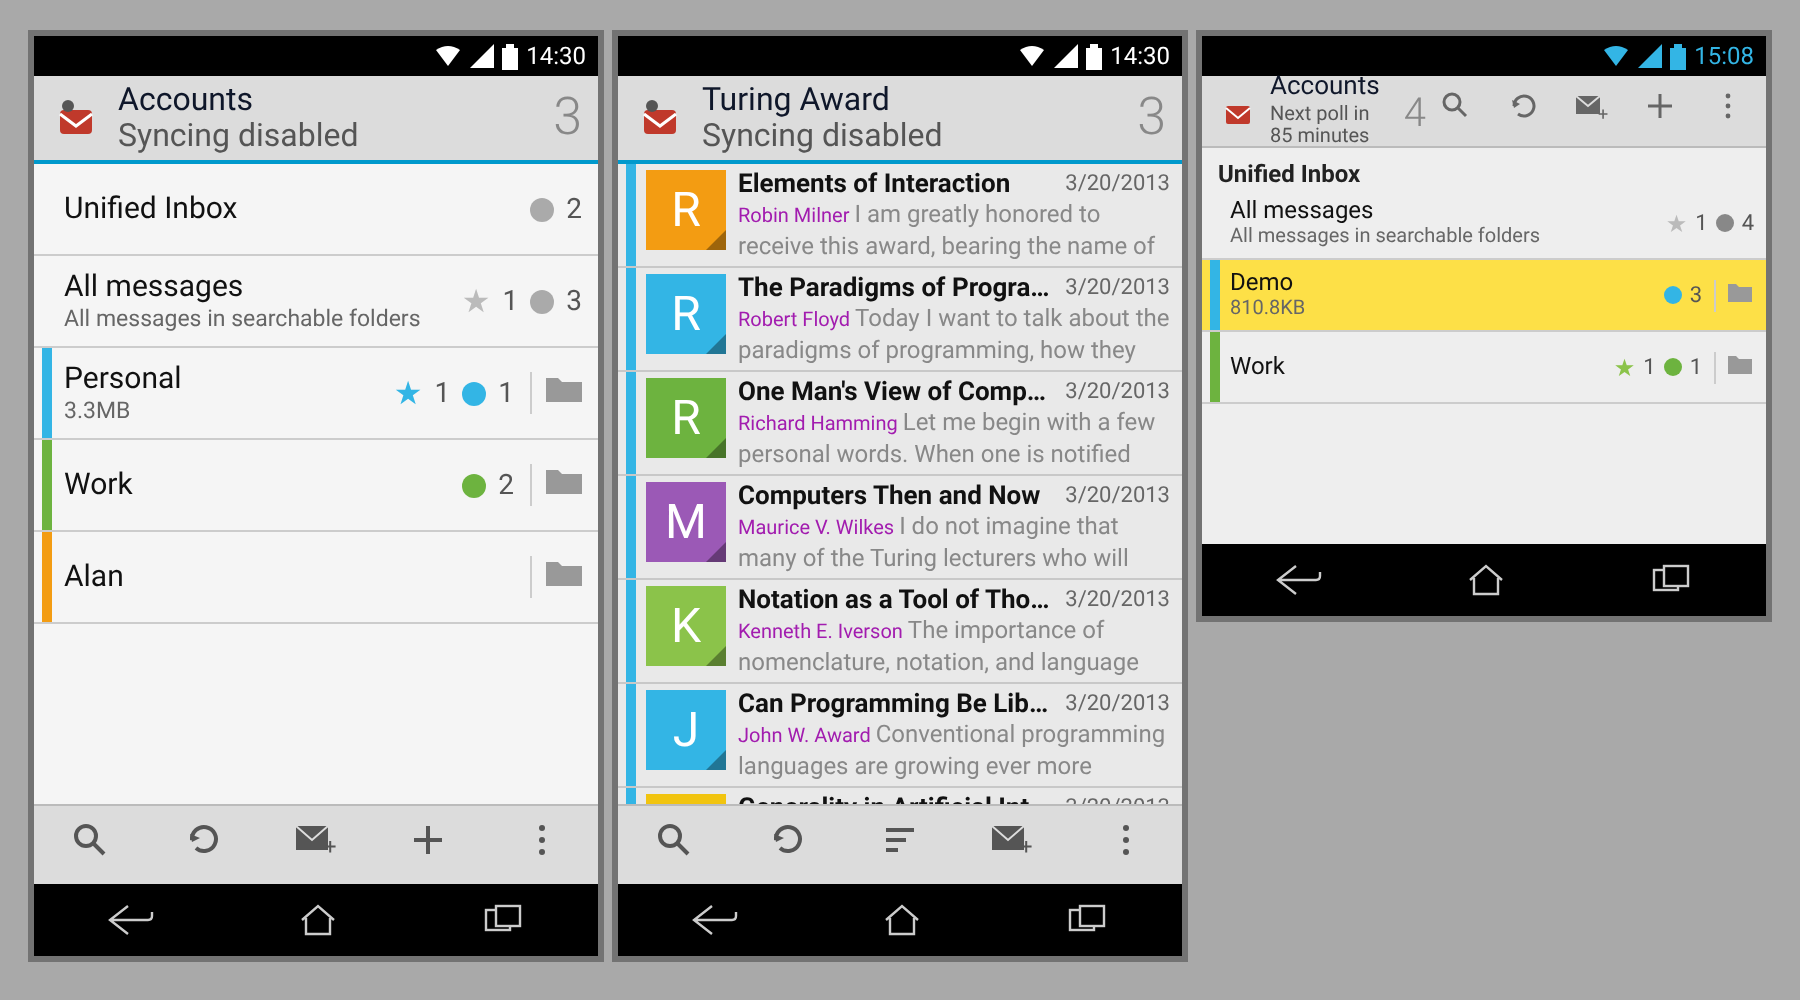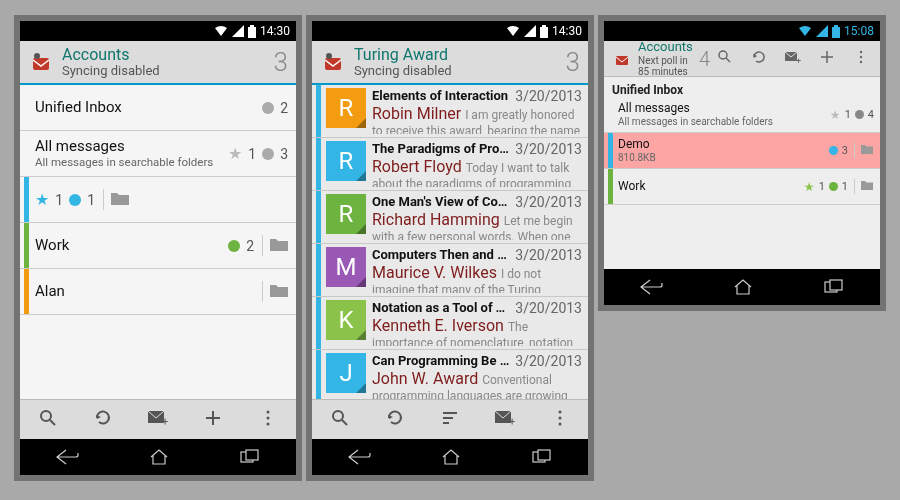--- a/index.html
+++ b/index.html
@@ -8,21 +8,21 @@
     font-family: Roboto, "Helvetica Neue", Arial, sans-serif;
     display: flex;
     justify-content: center;
     align-items: flex-start;
     padding: 15px 0;
     gap: 4px;
   }
   .phone {
     width: 288px;
     background: #eaeaea;
-    border: 6px solid #737373;
+    border: 3px solid #737373;
     display: flex;
     flex-direction: column;
     position: relative;
   }
   .phone-tall { height: 466px; }
   .phone-short { height: 296px; }
   .phone-small-ui { font-size: 12px; }
 
   
   .statusbar {
@@ -48,22 +48,22 @@
     padding: 0 8px;
   }
   .phone-small-ui .header { height: 36px; border-bottom:1px solid #bbb; }
   .app-icon {
     width: 26px; height: 26px;
     margin-right: 8px;
     display:flex; align-items:center; justify-content:center;
   }
   .phone-small-ui .app-icon { width:20px; height:20px; margin-right:6px; }
   .header-titles { flex:1; line-height:1.1; }
-  .header-title { font-size: 16px; color:#0f766e; }
-  .header-sub { font-size: 13px; color:#555; }
+  .header-title { font-size: 16px; color:#0f172a; }
+  .header-sub { font-size: 16px; color:#555; }
   .phone-small-ui .header-title { font-size:13px; }
   .phone-small-ui .header-sub { font-size:10px; }
   .header-count { font-size: 26px; color:#888; font-weight:300; margin-left:4px; }
   .phone-small-ui .header-count { font-size:20px; margin-right:4px; }
 
   .header-icons { display:flex; align-items:center; gap:12px; color:#666; }
   .header-icons span { width:22px; text-align:center; font-size:17px; }
 
   
   .content { flex:1; overflow:hidden; background:#f5f5f5; }
@@ -118,22 +118,22 @@
     content:'';
     position:absolute;
     right:0; bottom:0;
     border-style:solid;
     border-width: 0 0 10px 10px;
     border-color: transparent transparent rgba(0,0,0,0.35) transparent;
   }
   .msg-body { flex:1; overflow:hidden; }
   .msg-line1 { display:flex; justify-content:space-between; font-size:13px; }
   .msg-subject { font-weight:bold; color:#111; white-space:nowrap; overflow:hidden; text-overflow:ellipsis; }
-  .msg-date { font-size:14px; color:#666; margin-left:4px; flex-shrink:0; }
-  .msg-from { font-size:16px; color:#7f1d1d; display:inline; }
+  .msg-date { font-size:11px; color:#666; margin-left:4px; flex-shrink:0; }
+  .msg-from { font-size:10px; color:#a21caf; display:inline; }
   .msg-prev { font-size:12px; color:#888; display:inline; }
   .msg-text { font-size:12px; line-height:1.25; max-height:30px; overflow:hidden; }
 
   
   .actionbar {
     height:40px;
     background:#dcdcdc;
     border-top:1px solid #bbb;
     display:flex;
     align-items:center;
@@ -219,20 +219,24 @@
         </div>
         <div class="row-right">
           <span class="star">★</span>
           <span>1</span>
           <span class="dot" style="background: rgb(170, 170, 170);"></span>
           <span>3</span>
         </div>
       </div>
       <div class="row">
         <div class="stripe" style="background: rgb(51, 181, 229);"></div>
+        <div class="row-main">
+          <div class="row-title">Personal</div>
+          <div class="row-sub">3.3MB</div>
+        </div>
         <div class="row-right">
           <span class="star blue">★</span>
           <span>1</span>
           <span class="dot" style="background: rgb(51, 181, 229);"></span>
           <span>1</span>
           <span class="folder-ic"><svg width="20" height="16">
               <path d="M1 3 L7 3 L9 5 L19 5 L19 15 L1 15 Z" fill="#999"></path>
             </svg></span>
         </div>
       </div>
@@ -528,21 +532,21 @@
         <div class="row-sub">All messages in searchable folders</div>
       </div>
       <div class="row-right">
         <span class="star">★</span>
           <span>1</span>
         <span class="dot" style="background:#888"></span>
           <span>4</span>
       </div>
     </div>
     <div id="s3-accounts">
-        <div class="row" style="background: #fca5a5;">
+        <div class="row" style="background: #fde047;">
           <div class="stripe" style="background: rgb(51, 181, 229);"></div>
           <div class="row-main">
             <div class="row-title">Demo</div>
             <div class="row-sub">810.8KB</div>
           </div>
           <div class="row-right">
             <span class="dot" style="background: rgb(51, 181, 229);"></span>
             <span>3</span>
             <span class="folder-ic"><svg width="14" height="12">
                 <path d="M1 2 L5 2 L6.5 3.5 L13 3.5 L13 11 L1 11 Z" fill="#999"></path>

